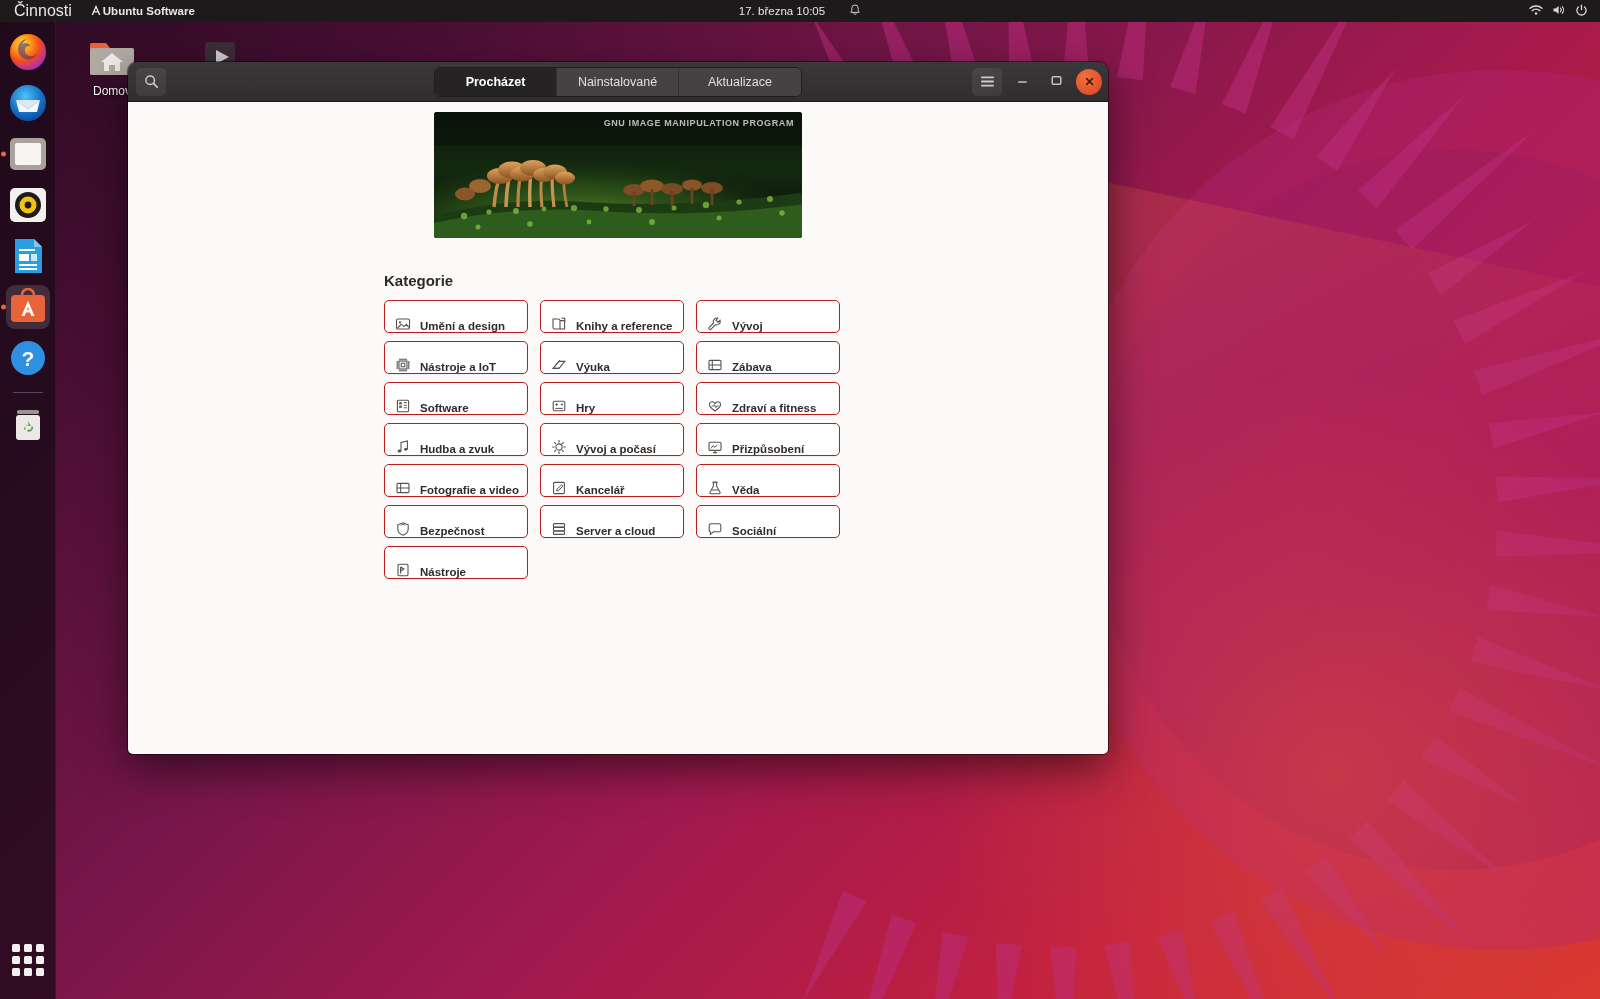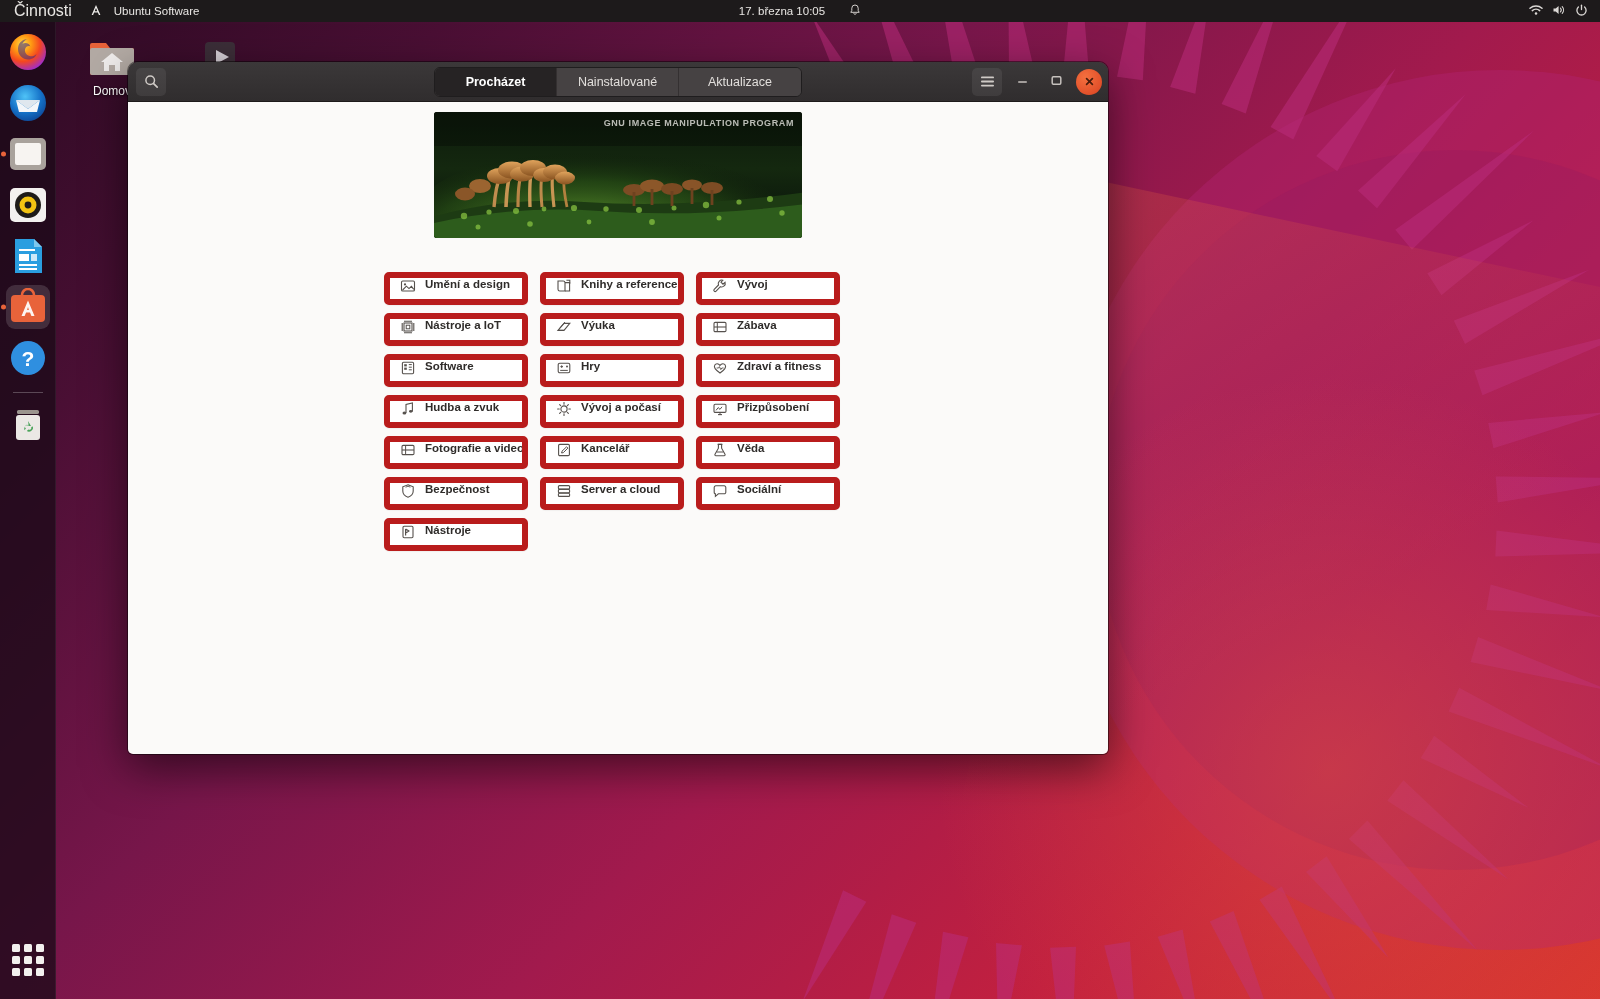--- a/index.html
+++ b/index.html
@@ -59,21 +59,21 @@
   #topbar {
     position: absolute; top: 0; left: 0; right: 0; height: 22px;
     background: #1d1a1b;
     color: #e8e6e3;
     font-size: 11.5px;
     display: flex; align-items: center;
     z-index: 60;
   }
   #topbar .tb-left { display:flex; align-items:center; gap: 18px; padding-left: 14px; }
   #topbar .tb-activities { font-size: 16px; }
-  #topbar .tb-app { display:flex; align-items:center; gap:12px; font-weight:400; }
+  #topbar .tb-app { display:flex; align-items:center; gap:1px; font-weight:700; }
   .logo-a {
     font-family: "DejaVu Sans", sans-serif;
     font-size: 12px; font-weight: 400; letter-spacing: -0.5px;
   }
   #topbar .tb-center {
     position:absolute; left: 0; right: 0; text-align:right;
     display:flex; align-items:center; justify-content:center; gap:24px;
     pointer-events:none;
   }
   #topbar .tb-center > * { pointer-events:auto; }
@@ -212,24 +212,24 @@
     margin-bottom: 11px;
   }
   #cats-grid {
     display: grid;
     grid-template-columns: repeat(3, 144px);
     gap: 8px 12px;
   }
   .cat-btn {
     height: 33px;
     background: #ffffff;
-    border: 6px solid #b91c1c;
+    border: 1px solid #b91c1c;
     border-radius: 5px;
     box-shadow: 0 1px 1px rgba(0,0,0,0.045);
-    display:flex; align-items:flex-start;
+    display:flex; align-items:flex-end;
     padding-left: 10px;
     gap: 9px;
     cursor: pointer;
     overflow: hidden;
   }
   .cat-btn .ci { flex: 0 0 16px; height:16px; display:flex; align-items:center; justify-content:center; }
   .cat-btn .cl {
     font-size: 11.5px; font-weight: 700; color: #2f2c2a; white-space: nowrap;
   }
 </style>
@@ -638,20 +638,21 @@
           <ellipse cx="258" cy="73" rx="10" ry="5.6" fill="#895428"></ellipse>
           <ellipse cx="278" cy="76" rx="11" ry="6" fill="#7d4c24"></ellipse>
           <path d="M200 94 v-14 M218 93 v-16 M238 94 v-15 M258 92 v-16 M278 93 v-15" stroke="#6d421f" stroke-width="2.8"></path>
         </g>
         <rect width="368" height="34" fill="#000" opacity=".28"></rect>
       </svg>
       <div class="banner-txt">GNU IMAGE MANIPULATION PROGRAM</div>
     </div>
 
     <div id="cats-wrap">
+      <div id="cats-title">Kategorie</div>
       <div id="cats-grid">
           <div class="cat-btn">
             <span class="ci">
               <svg width="16" height="16" viewBox="0 0 16 16">
                 <rect x="1.5" y="3" width="13" height="10" rx="1.3" fill="none" stroke="#56514d" stroke-width="1.1"></rect>
                 <circle cx="5" cy="6.4" r="1.1" fill="#56514d"></circle>
                 <path d="M2.6 12 L6.4 8.2 L9 10.6 L11.4 8.4 L13.8 11.4" fill="none" stroke="#56514d" stroke-width="1.1"></path>
               </svg>
             </span>
             <span class="cl">Umění a design</span>

